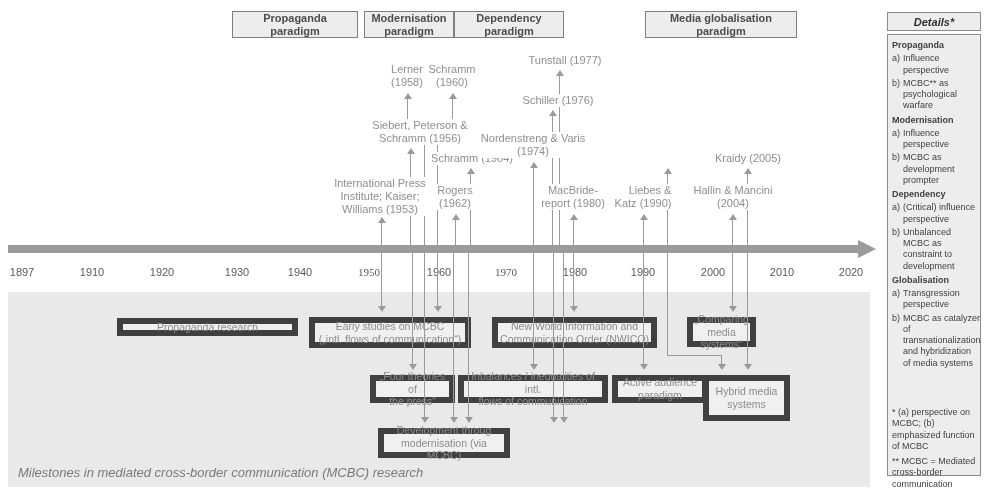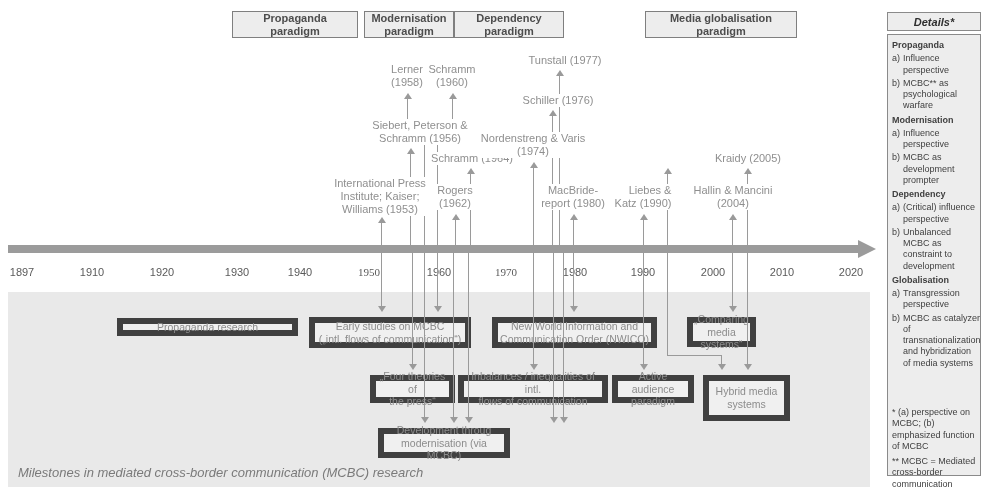--- a/index.html
+++ b/index.html
@@ -113,21 +113,21 @@
   <div class="rbox" style="left:309px;top:317px;width:162px;height:31px;">Early studies on MCBC
 („intl. flows of communication“)</div>
   <div class="rbox" style="left:492px;top:317px;width:165px;height:31px;">New World Information and
 Communication Order (NWICO)</div>
   <div class="rbox" style="left:687px;top:317px;width:69px;height:30px;">„Comparing media
 systems“</div>
   <div class="rbox" style="left:370px;top:375px;width:85px;height:28px;">„Four theories of
 the press“</div>
   <div class="rbox" style="left:458px;top:375px;width:150px;height:28px;">Inbalances / inequalities of intl.
 flows of communication</div>
-  <div class="rbox" style="left:612px;top:375px;width:82px;height:28px;">Active audience
+  <div class="rbox" style="left:612px;top:375px;width:96px;height:28px;">Active audience
 paradigm</div>
   <div class="rbox" style="left:703px;top:375px;width:87px;height:46px;">Hybrid media
 systems</div>
   <div class="rbox" style="left:378px;top:428px;width:132px;height:30px;">Development throug
 modernisation (via MCBC)</div>
   <div class="fig-title">Milestones in mediated cross-border communication (MCBC) research</div>
 
   <div class="sb-head">Details*</div>
   <div class="sb-body">
     <div class="sb-sec-title" style="margin-top:0;">Propaganda</div>

